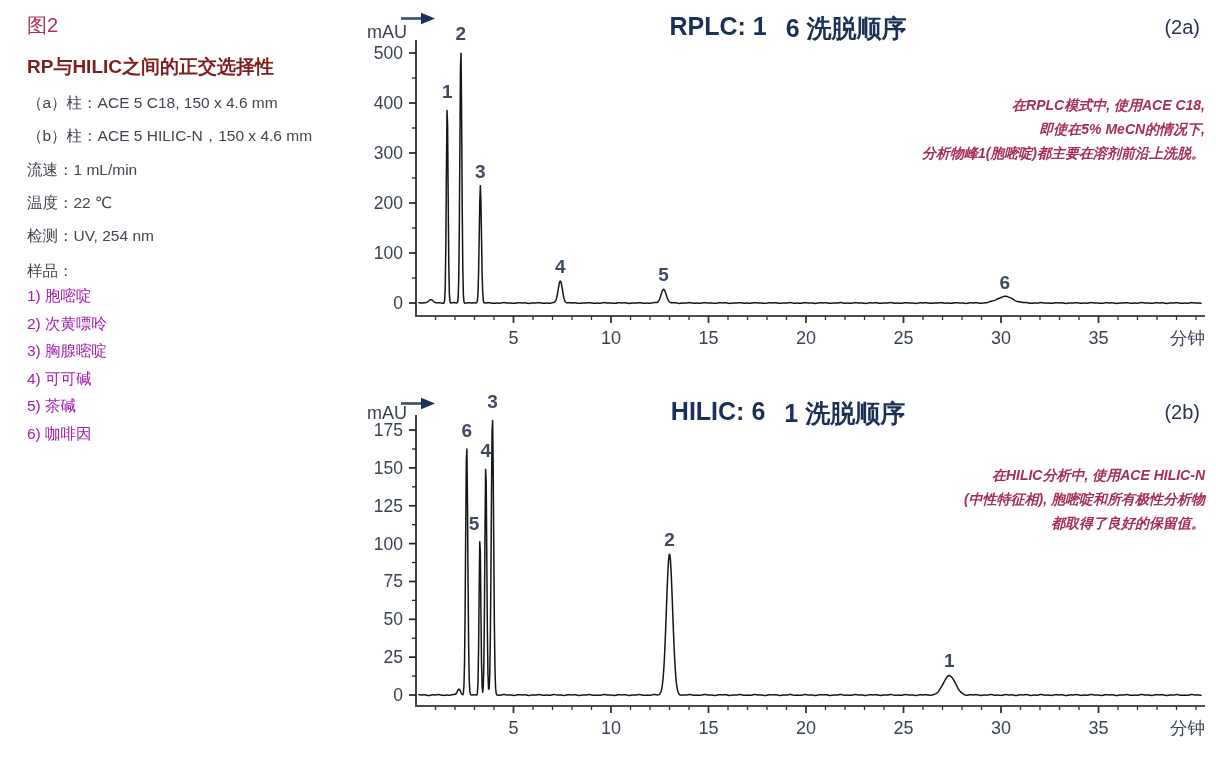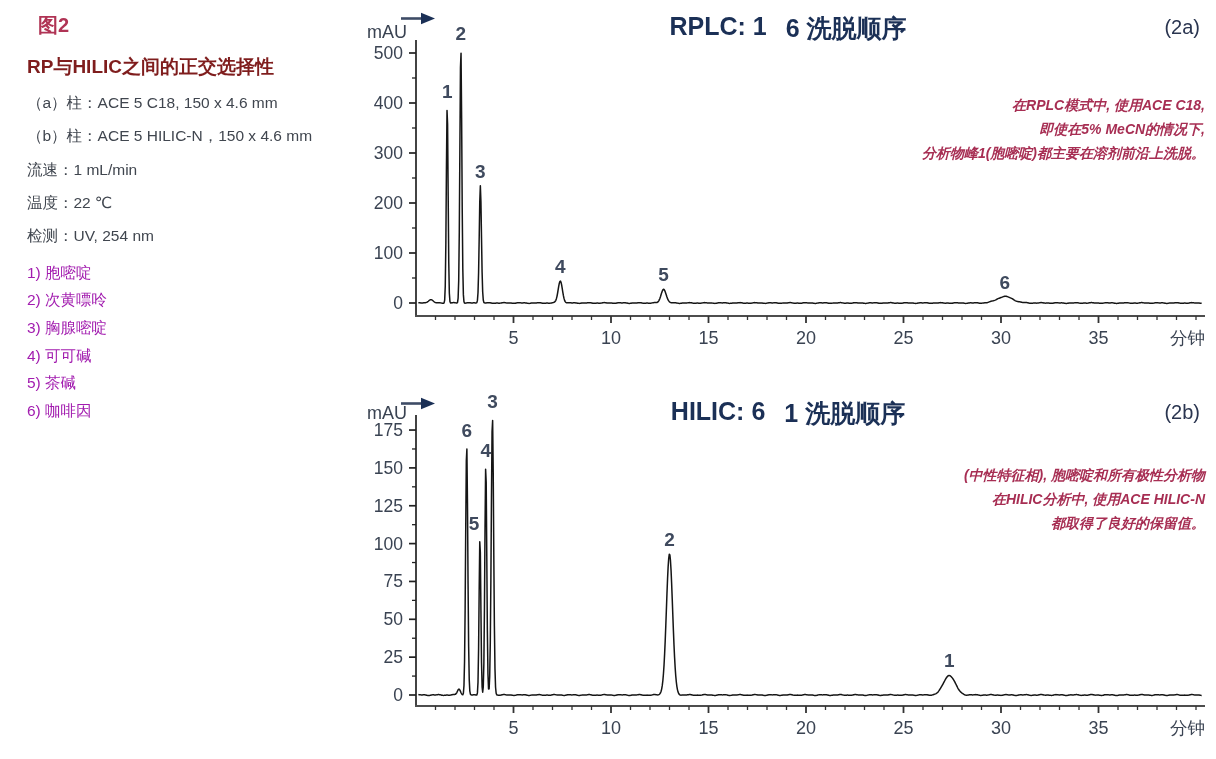--- a/index.html
+++ b/index.html
@@ -1,20 +1,20 @@
 <!DOCTYPE html>
 <html><head>
 <meta charset="utf-8">
 <style>
   html,body{margin:0;padding:0;background:#ffffff;}
   .stage{position:relative;width:1216px;height:759px;background:#ffffff;overflow:hidden;
          font-family:"Liberation Sans","DejaVu Sans",sans-serif;}
   
   .sidebar{position:absolute;left:27px;top:12px;width:312px;}
-  .fig-label{font-size:20px;font-weight:bold;color:#b03455;margin-left:11px;}
+  .fig-label{font-size:20px;font-weight:normal;color:#b03455;}
   .sidebar-heading{margin-top:15px;font-size:19px;font-weight:bold;color:#7f1d1d;line-height:1.35;}
   .conds{margin-top:8px;}
   .cond{margin-top:13px;font-size:15.5px;color:#40464f;line-height:1.32;}
   .samples-block{margin-top:12px;}
   .samples-heading{font-size:15.5px;color:#40464f;line-height:1.5;}
   .samples .sample-item{font-size:15.5px;color:#a21caf;line-height:1.78;}
   
   .panel{position:absolute;left:360px;width:856px;}
   #panel-a{top:0;height:385px;}
   #panel-b{top:385px;height:374px;}
@@ -37,20 +37,21 @@
     <div class="fig-label">图2</div>
     <div class="sidebar-heading">RP与HILIC之间的正交选择性</div>
     <div class="conds">
         <div class="cond">（a）柱：ACE 5 C18, 150 x 4.6 mm</div>
         <div class="cond">（b）柱：ACE 5 HILIC-N，150 x 4.6 mm</div>
         <div class="cond">流速：1 mL/min</div>
         <div class="cond">温度：22 ℃</div>
         <div class="cond">检测：UV, 254 nm</div>
       </div>
     <div class="samples-block">
+      <div class="samples-heading">样品：</div>
       <div class="samples">
           <div class="sample-item">1) 胞嘧啶</div>
           <div class="sample-item">2) 次黄嘌呤</div>
           <div class="sample-item">3) 胸腺嘧啶</div>
           <div class="sample-item">4) 可可碱</div>
           <div class="sample-item">5) 茶碱</div>
           <div class="sample-item">6) 咖啡因</div>
         </div>
     </div>
   </aside>
@@ -153,22 +154,22 @@
     <div class="chart-title">
       <span>HILIC: 6</span>
       <svg width="36" height="13" viewBox="0 0 36 13">
         <line x1="1" y1="6.5" x2="22" y2="6.5" stroke="#3e4c66" stroke-width="2.6"></line>
         <polygon points="21,0.8 35,6.5 21,12.2" fill="#1b3056"></polygon>
       </svg>
       <span>1 洗脱顺序</span>
     </div>
     <div class="panel-tag">(2b)</div>
     <div class="note">
+      <div>在HILIC分析中, 使用ACE HILIC-N</div>
       <div>(中性特征相), 胞嘧啶和所有极性分析物</div>
-      <div>在HILIC分析中, 使用ACE HILIC-N</div>
       <div>都取得了良好的保留值。</div>
     </div>
     <svg id="svg-b" width="856" height="374" viewBox="0 0 856 374">
         <line x1="56" y1="30" x2="56" y2="321" stroke="#222" stroke-width="1.7"></line>
         <line x1="55" y1="321" x2="845" y2="321" stroke="#4d4d4d" stroke-width="2"></line>
         <line x1="49" y1="310" x2="56" y2="310" stroke="#222" stroke-width="1.7"></line>
         <text x="43" y="316" text-anchor="end" font-size="17.5" fill="#3a4352">0</text>
         <line x1="49" y1="272.15" x2="56" y2="272.15" stroke="#222" stroke-width="1.7"></line>
         <text x="43" y="278.15" text-anchor="end" font-size="17.5" fill="#3a4352">25</text>
         <line x1="49" y1="234.3" x2="56" y2="234.3" stroke="#222" stroke-width="1.7"></line>

